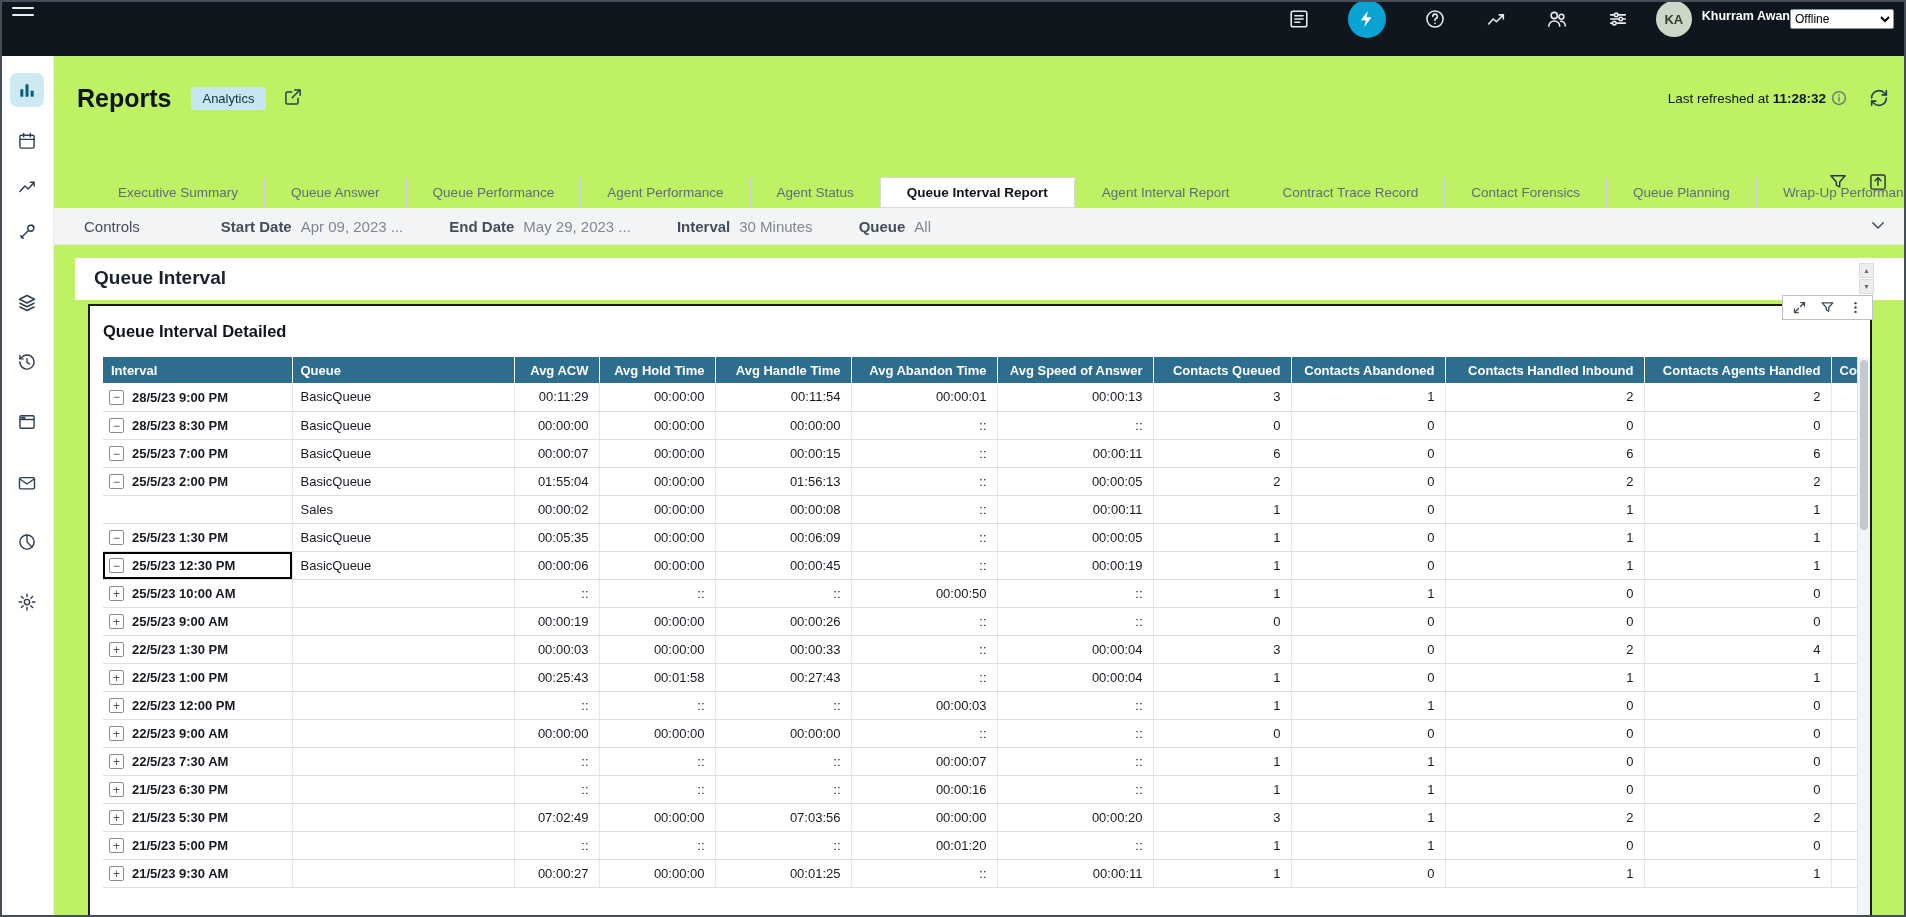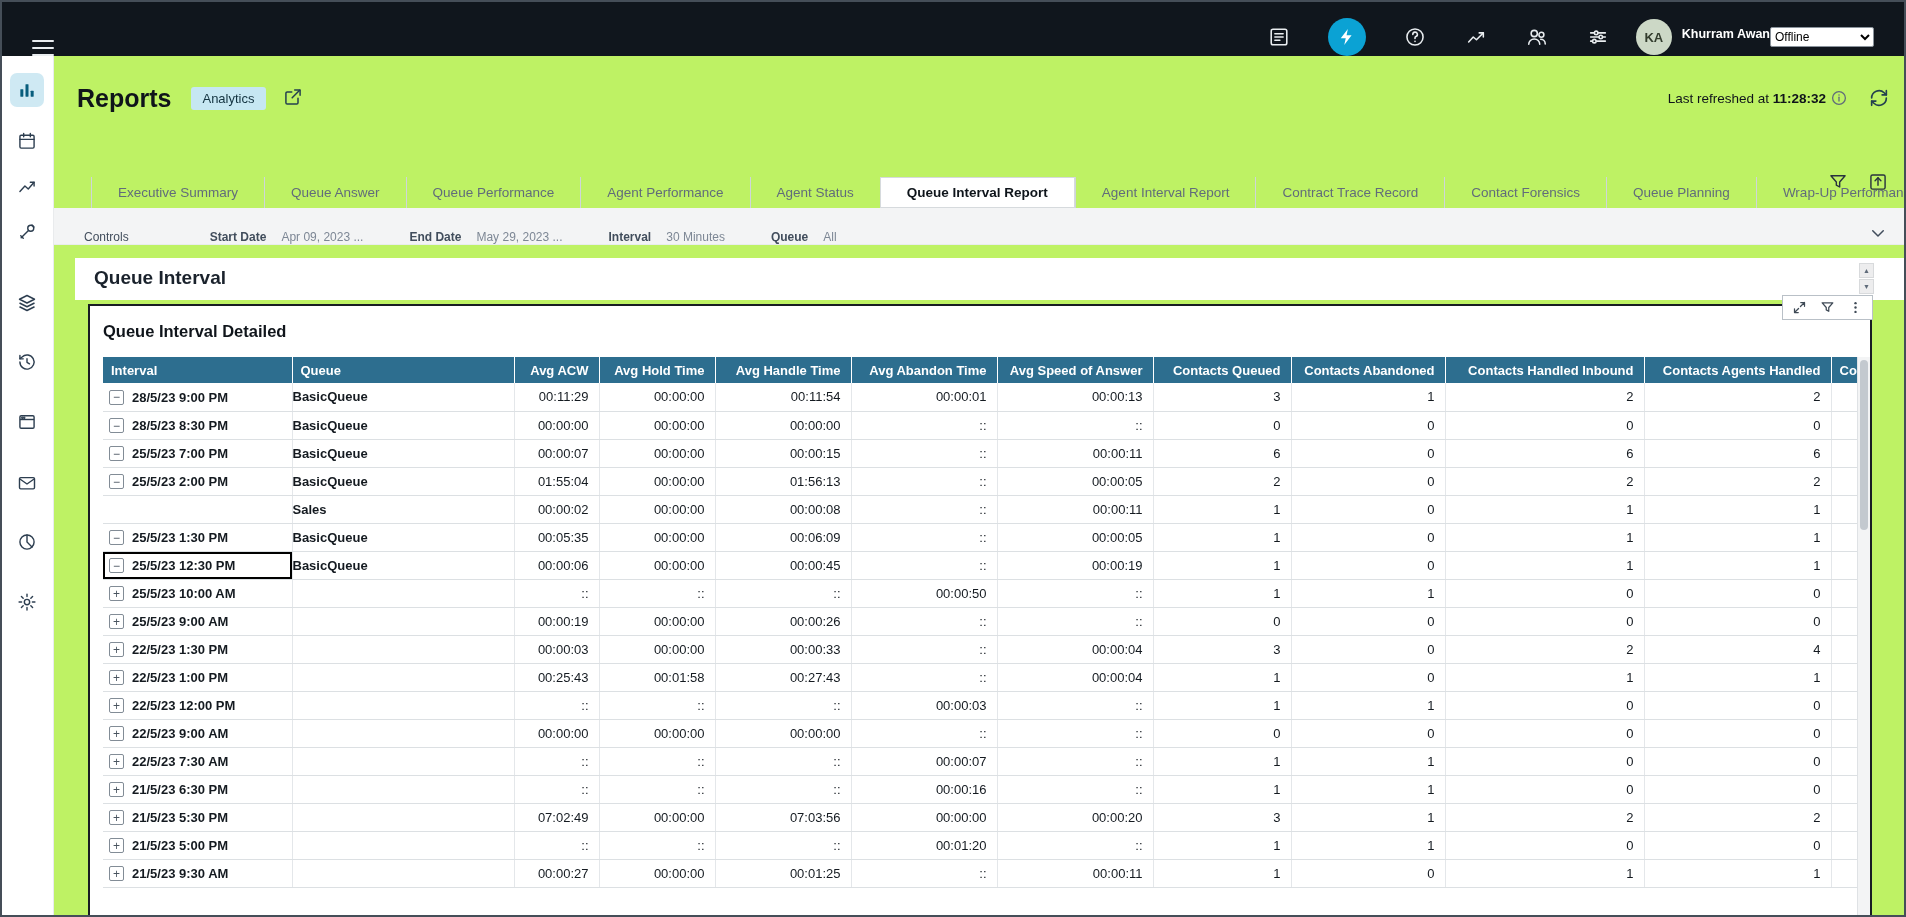--- a/index.html
+++ b/index.html
@@ -2,21 +2,21 @@
 <html><head>
 <meta charset="utf-8">
 <style>
   *{box-sizing:border-box;margin:0;padding:0}
   html,body{width:1906px;height:917px;overflow:hidden;background:#f2f3f3;
     font-family:"Liberation Sans","DejaVu Sans",sans-serif;-webkit-font-smoothing:antialiased}
   .frame{position:fixed;inset:0;border:2px solid #454e58;pointer-events:none;z-index:999}
 
   
   .topbar{position:fixed;top:0;left:0;right:0;height:56px;background:#10161d;
-    display:flex;align-items:flex-end;justify-content:space-between;padding:0 32px;z-index:60}
+    display:flex;align-items:flex-start;justify-content:space-between;padding:0 12px;z-index:60}
   .hamburger{width:22px;height:16px;display:flex;flex-direction:column;justify-content:space-between;
     background:none;border:none;cursor:pointer}
   .hamburger span{display:block;height:2px;background:#e9edf0;border-radius:1px}
   .tb-right{display:flex;align-items:center}
   .tb-icons{display:flex;align-items:center;gap:37px;margin-right:26px}
   .tb-icon{width:24px;height:24px;color:#e9edf0;background:none;border:none;cursor:pointer;display:grid;place-items:center}
   .tb-icon svg{width:22px;height:22px}
   .tb-icon.circle{width:38px;height:38px;border-radius:50%;background:#0ba2d4}
   .tb-icon.circle svg{width:20px;height:20px}
   .avatar{width:36px;height:36px;border-radius:50%;background:#ccd8c6;color:#333d2e;font-weight:bold;
@@ -50,24 +50,24 @@
   .g-icon{width:20px;height:20px;background:none;border:none;color:inherit;cursor:pointer}
   .g-icon svg{width:20px;height:20px}
 
   
   .tabs{position:absolute;top:121px;left:37px;height:31px;display:flex;align-items:stretch;font-size:13.5px;color:#616c7a;z-index:5}
   .tab{display:flex;align-items:center;padding:0 26px;border-left:1px solid #cfd5da;white-space:nowrap;cursor:pointer}
   .tab:last-child{border-right:1px solid #cfd5da}
   .tab.active{background:#fff;color:#0e141a;font-weight:bold;border:1px solid #d6dadd}
 
   
-  .controls{position:absolute;top:152px;left:0;right:0;height:37px;display:flex;align-items:flex-end;
-    padding-left:30px;font-size:12px;color:#414d5c;background:#f3f4f5;border-bottom:1px solid #e9eced}
+  .controls{position:absolute;top:152px;left:0;right:0;height:37px;display:flex;align-items:center;
+    padding-left:30px;font-size:15px;color:#414d5c;background:#f3f4f5;border-bottom:1px solid #e9eced}
   .ctl-label{margin-right:81px}
-  .filter-group{display:flex;gap:15px;margin-right:46px;align-items:center}
+  .filter-group{display:flex;gap:9px;margin-right:46px;align-items:center}
   .filter-label{font-weight:bold;color:#414d5c}
   .filter-value{color:#7d8795}
   .controls-chevron{position:absolute;right:18px;width:20px;height:20px;color:#414d5c;background:none;border:none;cursor:pointer}
   .controls-chevron svg{width:18px;height:18px}
 
   
   .sheet-bar{position:absolute;top:202px;left:21px;right:0;height:42px;background:#fff}
   .sheet-title{position:absolute;left:19px;top:9px;font-size:19px;font-weight:bold;color:#1a222c}
   .mini-scroll{position:absolute;right:32px;top:5px;width:15px}
   .mini-btn{width:15px;height:15px;background:#ededee;border:1px solid #d8dadc;color:#5f6b7a;font-size:7px;
@@ -85,21 +85,21 @@
   .qtable thead th{background:#2d6e8f;color:#fff;font-size:13px;font-weight:bold;height:26px;
     border-right:1px solid rgba(255,255,255,.3);padding:0 10px 0 8px;overflow:hidden;white-space:nowrap;cursor:pointer}
   .qtable th.ar{text-align:right}
   .qtable th.al{text-align:left}
   .qtable tbody td{height:28px;font-size:13px;color:#141a20;background:#fff;overflow:hidden;white-space:nowrap;
     border-bottom:1px solid #dce0e3;border-right:1px solid #e4e7ea}
   .cell-num{text-align:right;padding-right:10px}
   td.hl{background:#a6d5e0;border-right-color:#cfe9ef;border-bottom-color:#9bcbd7}
   .cell-interval{font-weight:bold;padding-left:6px}
   .cell-interval.selected{box-shadow:inset 0 0 0 2px #000}
-  .cell-queue{font-weight:bold;}
+  .cell-queue{font-weight:normal;padding-left:8px}
   .expander{display:inline-flex;width:15px;height:15px;border:1px solid #828c96;border-radius:2px;
     align-items:center;justify-content:center;font-size:12px;font-weight:normal;color:#4a5560;
     margin-right:8px;vertical-align:middle;background:#fff;cursor:pointer;line-height:1}
   .interval-text{vertical-align:middle}
 
   .v-scroll{position:absolute;top:51px;right:0;bottom:0;width:13px;background:#f3f4f5;border-left:1px solid #dfe2e5;z-index:8}
   .v-thumb{position:absolute;left:2px;top:3px;width:8px;height:170px;border-radius:4px;background:#c3c9cf;cursor:pointer}
 </style>
 </head>
 <body>

